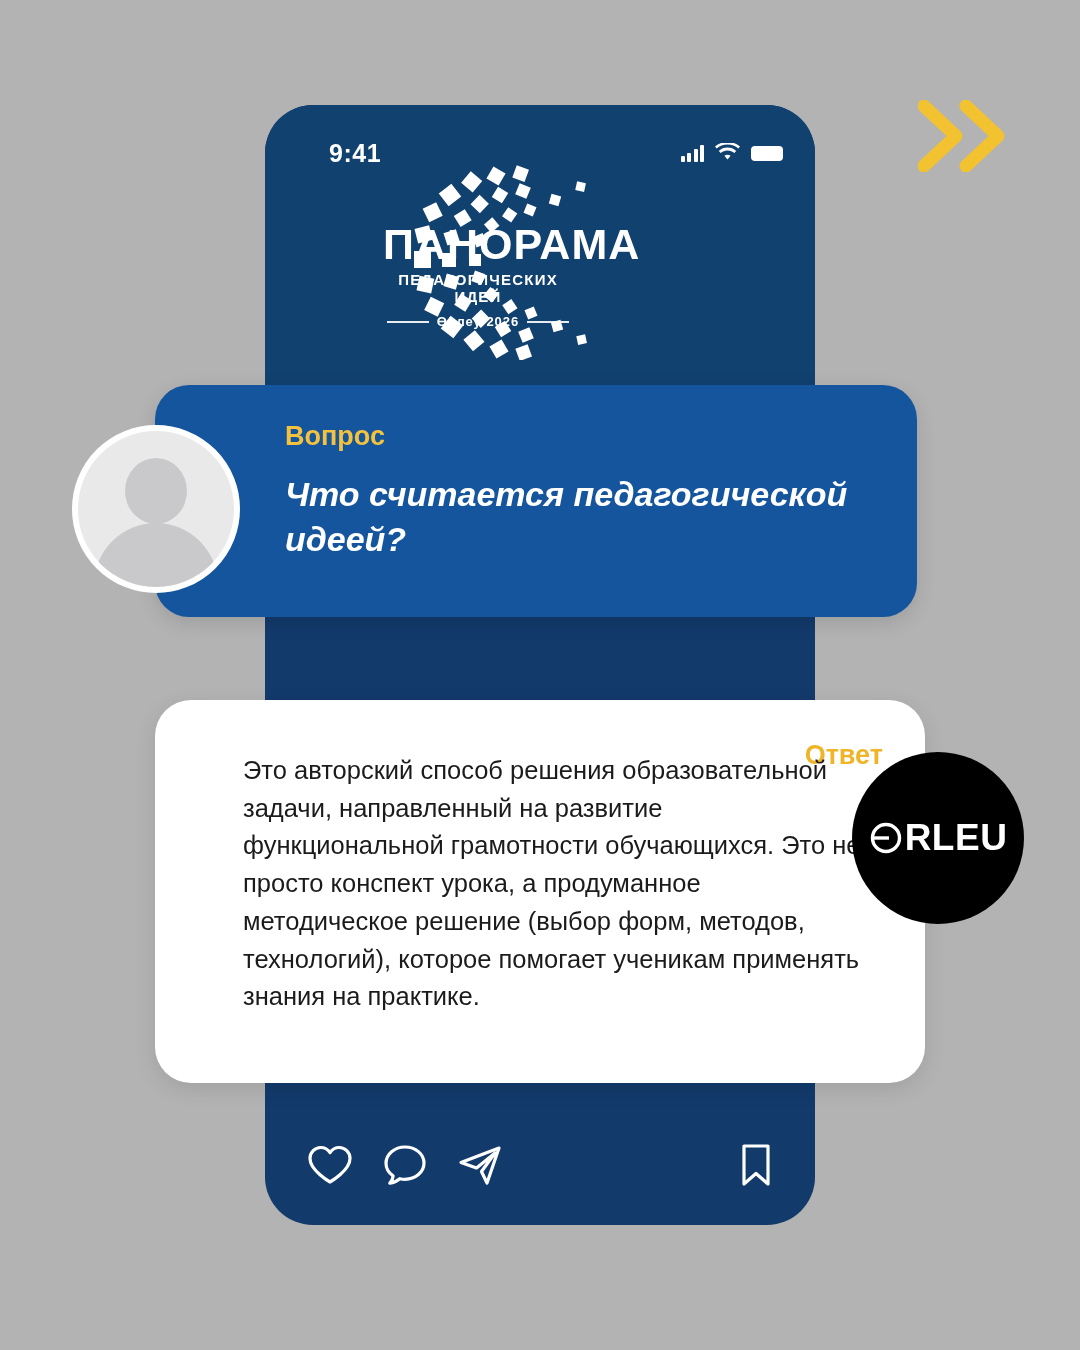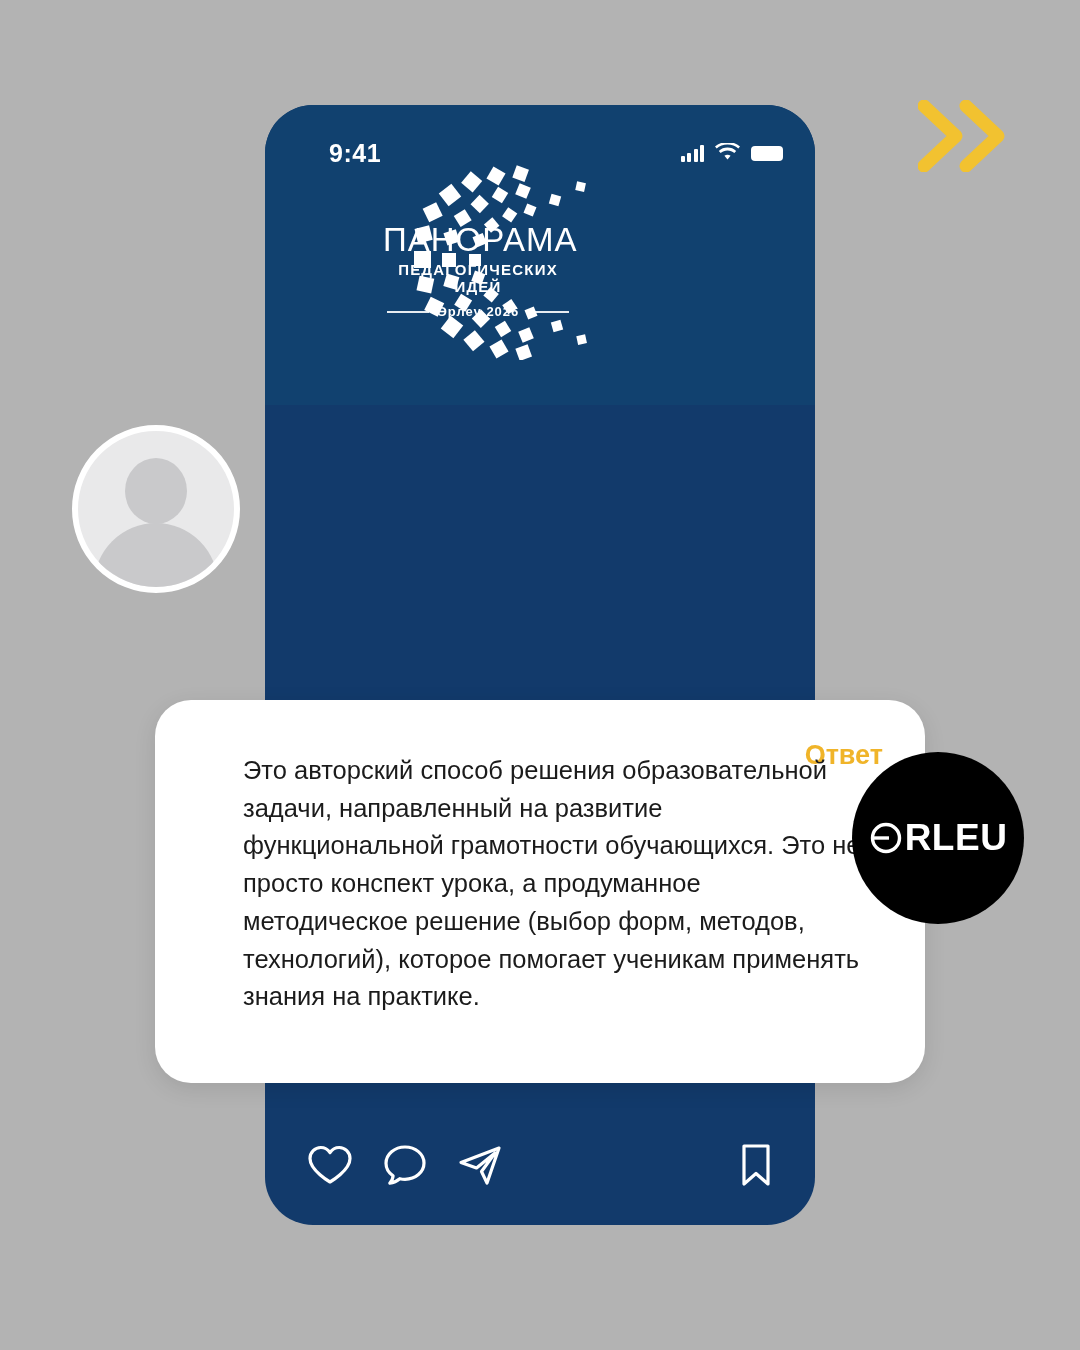--- a/index.html
+++ b/index.html
@@ -64,21 +64,21 @@
   }
   .logo-mark svg { display: block; }
   .logo-text {
     position: absolute;
     left: 118px; top: 58px;
     width: 190px;
     text-align: center;
     color: #ffffff;
   }
   .logo-title {
-    font-size: 33px; font-weight: 400; letter-spacing: 1px; line-height: 1;
+    font-size: 43px; font-weight: 700; letter-spacing: 1px; line-height: 1;
   }
   .logo-sub {
     font-size: 15px; font-weight: 700; letter-spacing: 1.2px; margin-top: 5px;
   }
   .logo-rule {
     display: flex; align-items: center; justify-content: center;
     gap: 8px; margin-top: 9px;
   }
   .logo-rule .ln { width: 42px; height: 2px; background: #fff; opacity: .9; }
   .logo-year { font-size: 13px; font-weight: 700; letter-spacing: 1px; }
@@ -277,20 +277,26 @@
     </div>
   </div>
 
   <div class="chevrons">
     <svg width="100" height="72" viewBox="0 0 100 72">
       <path d="M6 6 L38 36 L6 66" fill="none" stroke="#f2c230" stroke-width="13" stroke-linecap="round" stroke-linejoin="round"></path>
       <path d="M48 6 L80 36 L48 66" fill="none" stroke="#f2c230" stroke-width="13" stroke-linecap="round" stroke-linejoin="round"></path>
     </svg>
   </div>
 
+  <div class="question-card">
+    <div class="question-inner">
+      <div class="q-label">Вопрос</div>
+      <div class="q-text">Что считается педагогической идеей?</div>
+    </div>
+  </div>
 
   <div class="avatar">
     <span class="head"></span>
     <span class="body"></span>
   </div>
 
   <div class="answer-card">
     <div class="a-label">Ответ</div>
     <div class="a-text">Это авторский способ решения образовательной задачи, направленный на развитие функциональной грамотности обучающихся. Это не просто конспект урока, а продуманное методическое решение (выбор форм, методов, технологий), которое помогает ученикам применять знания на практике.</div>
   </div>

